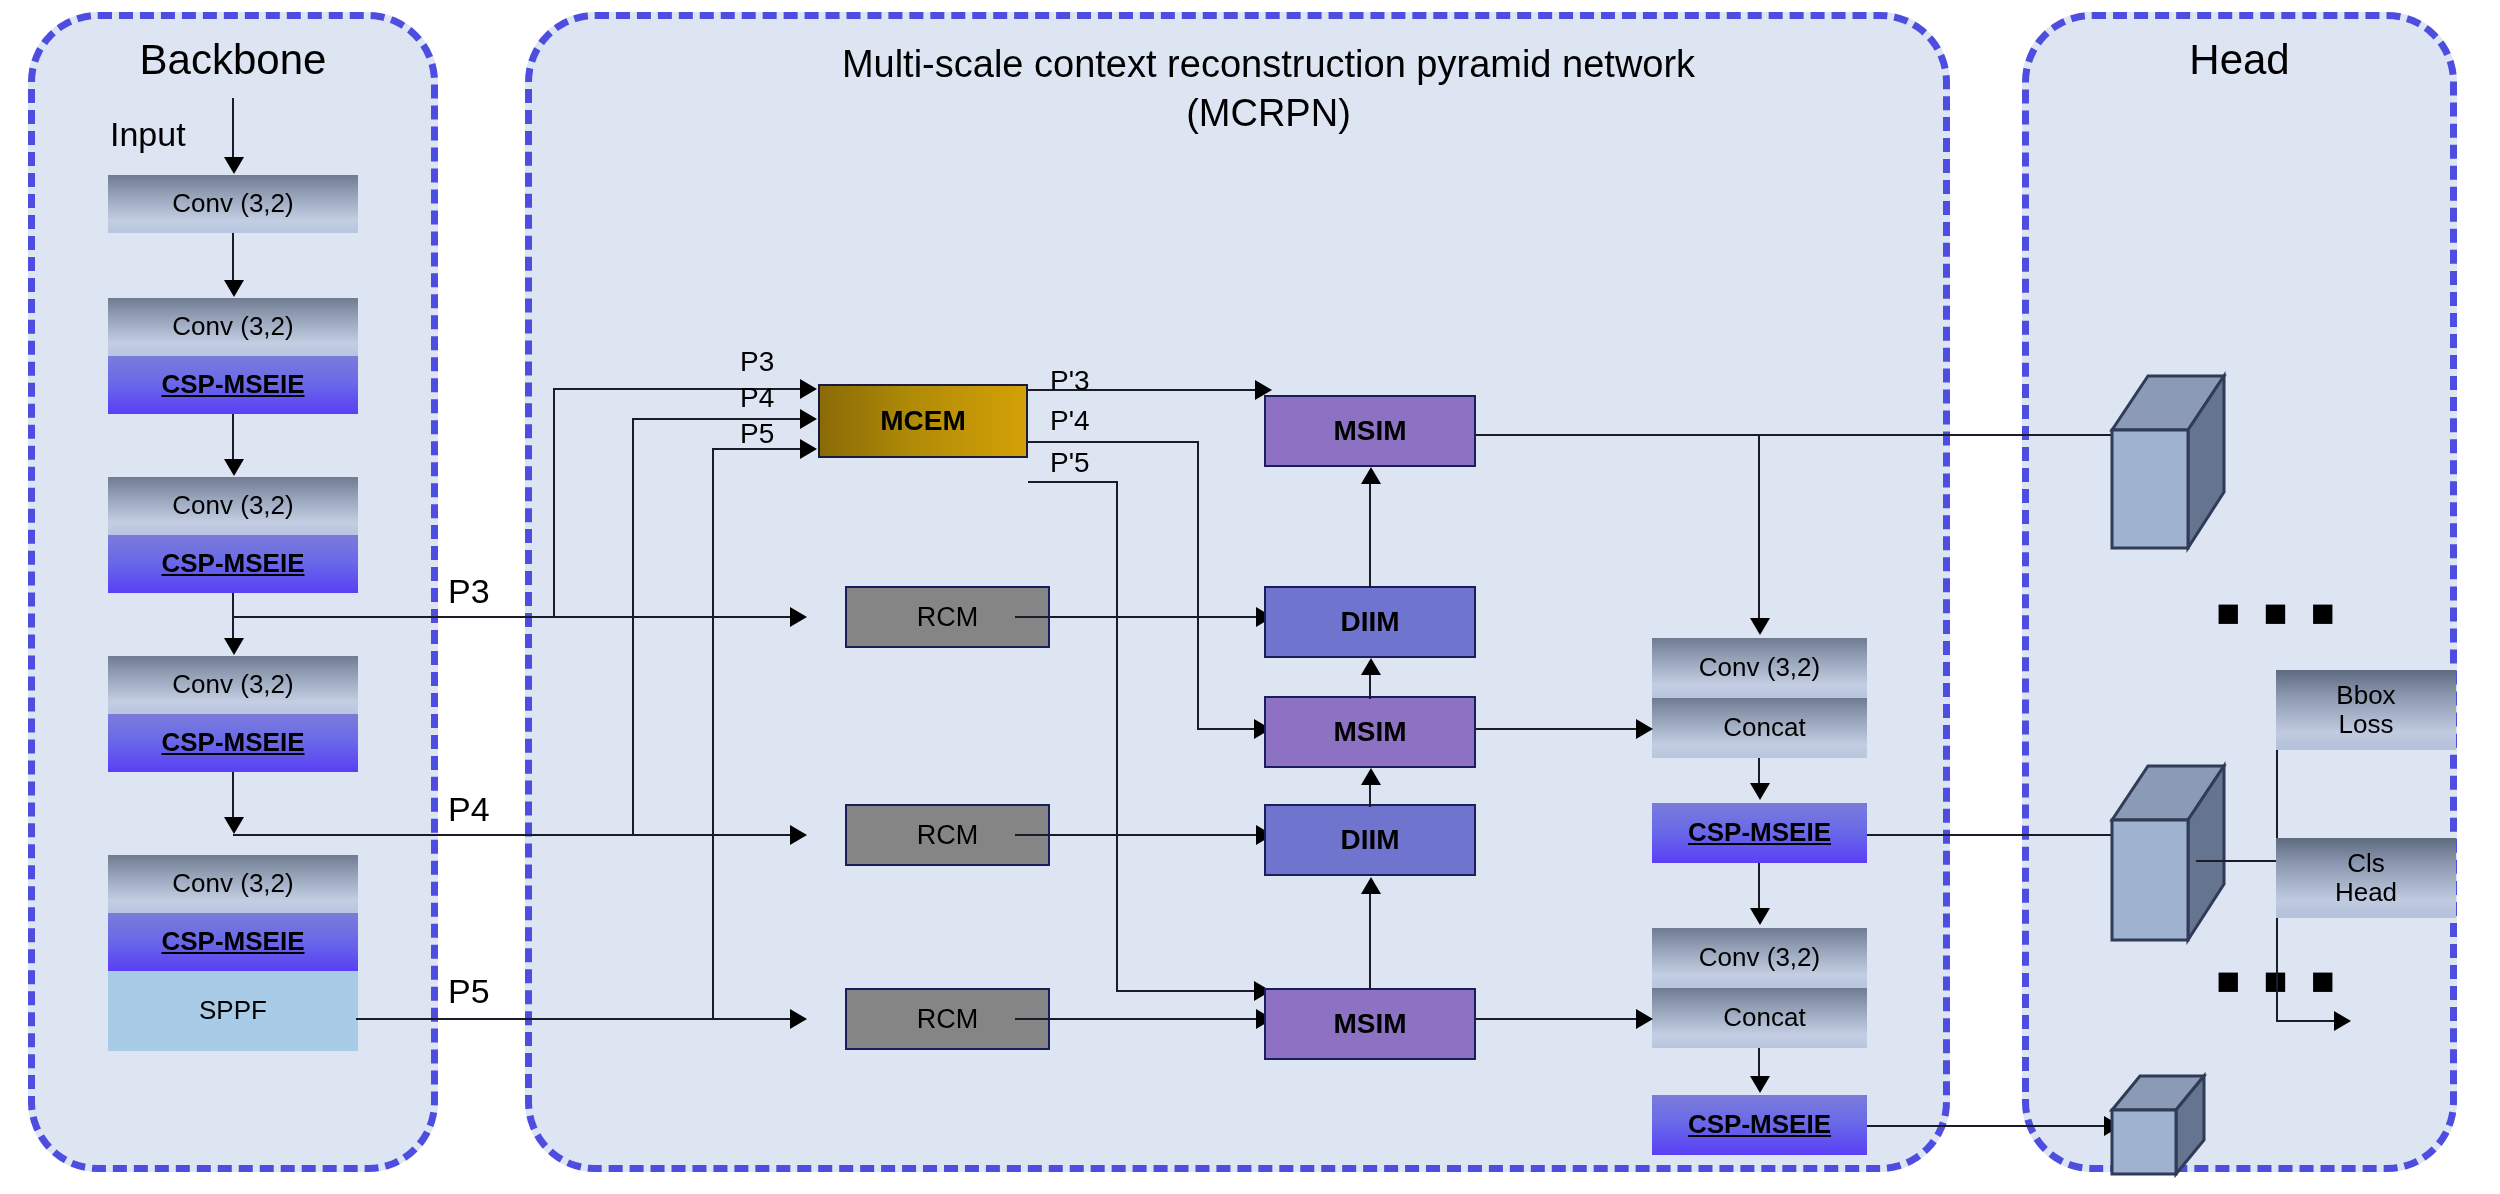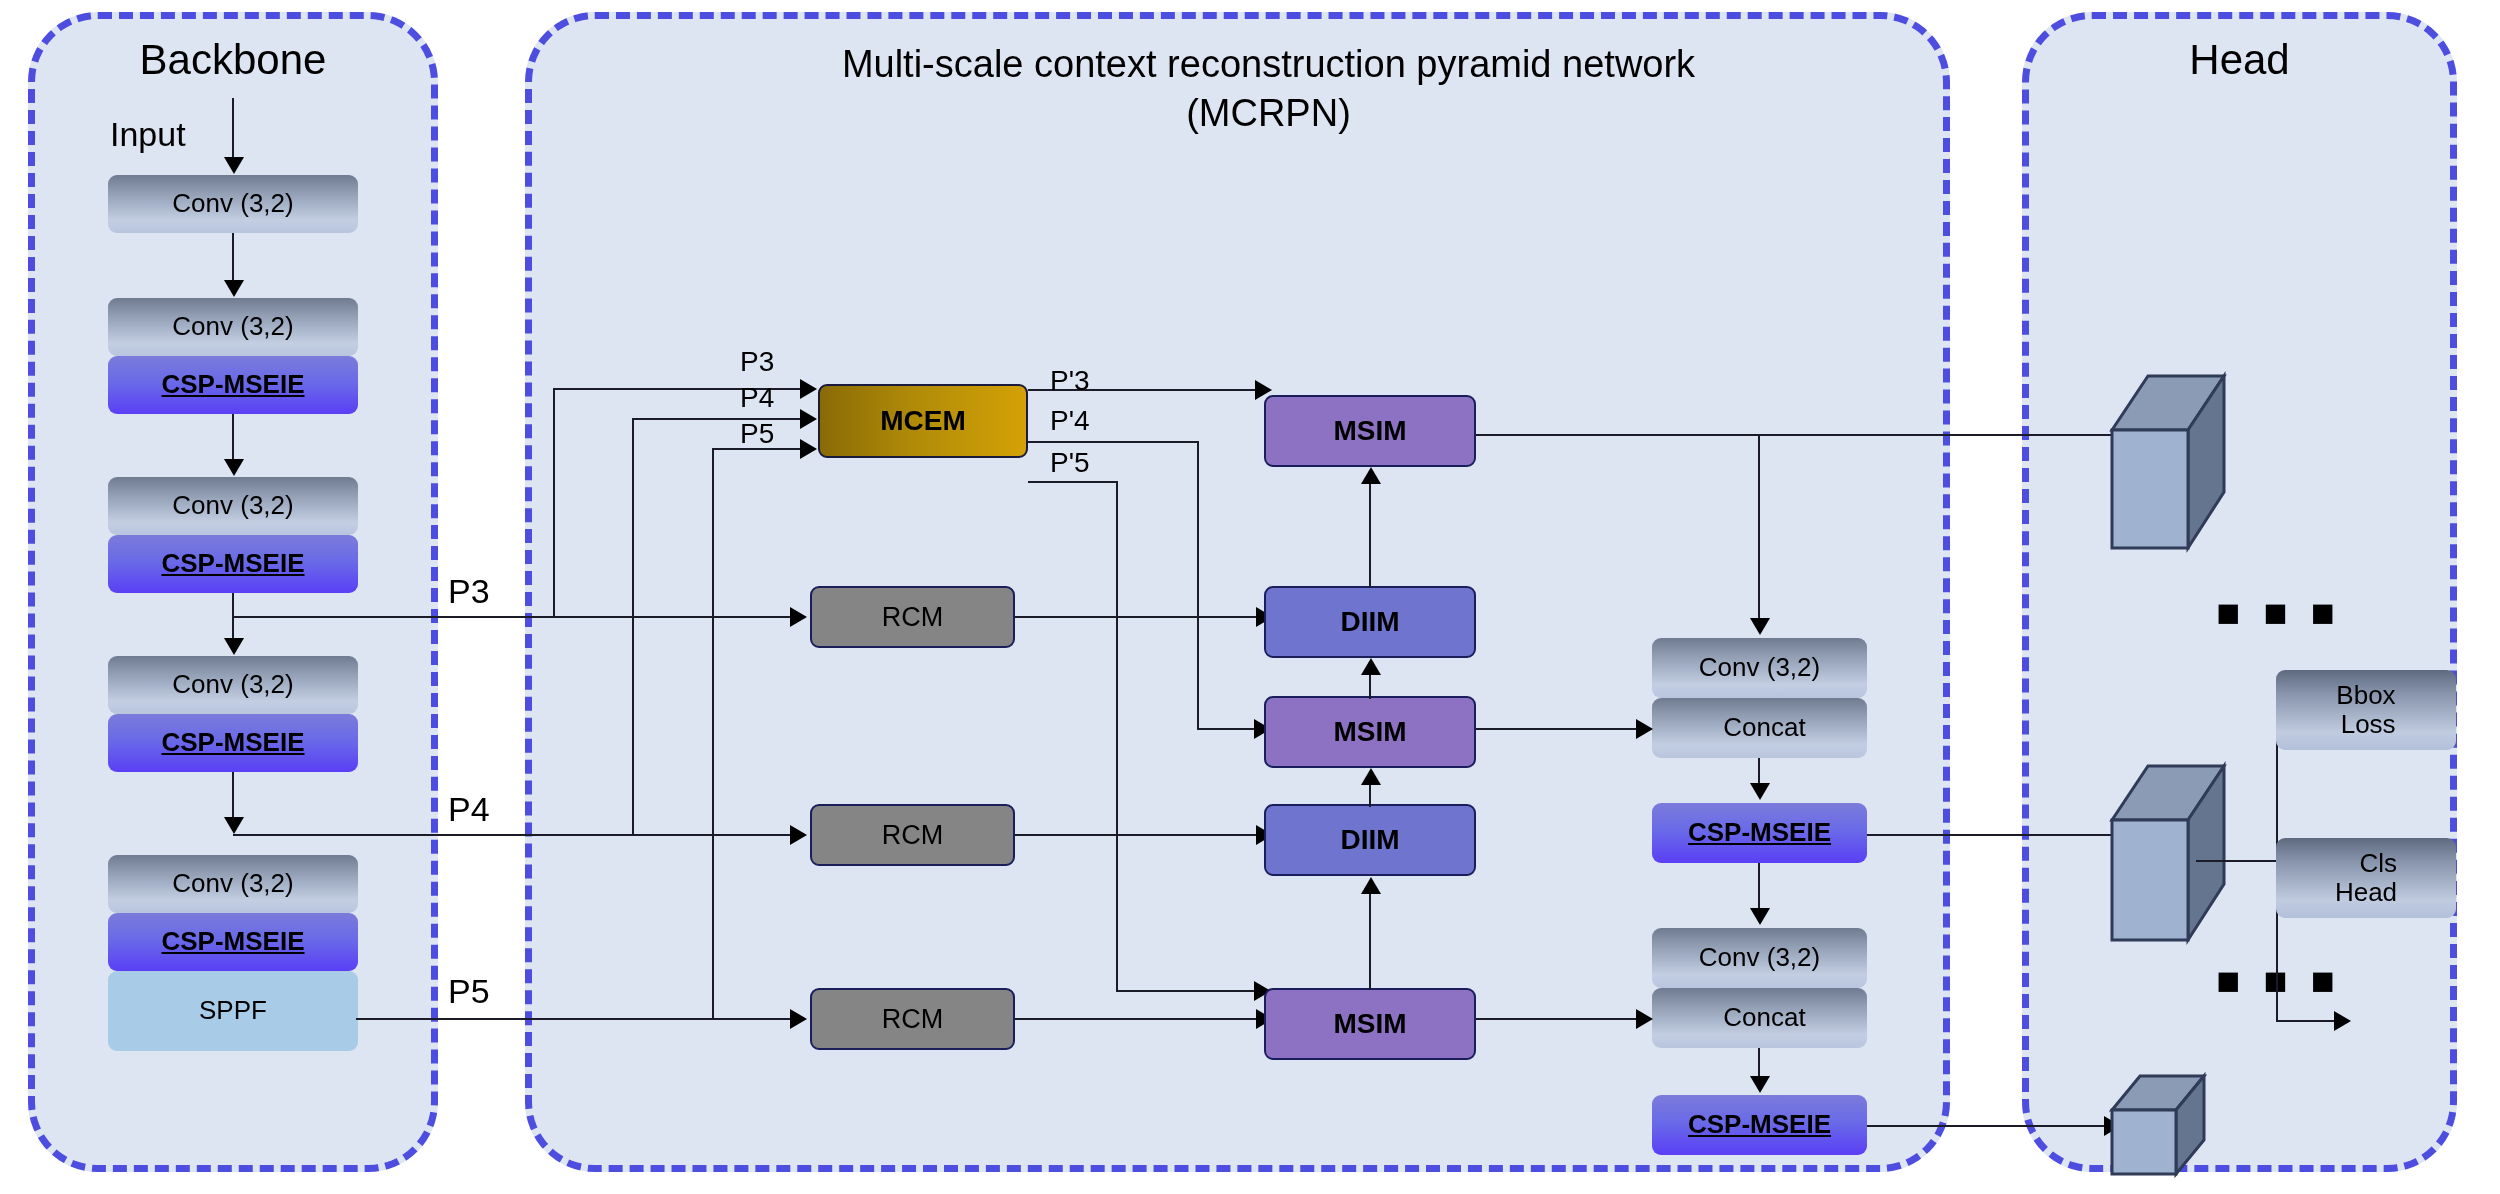--- a/index.html
+++ b/index.html
@@ -24,24 +24,23 @@
   }
 
   
   .node{
     position:absolute;
     box-sizing:border-box;
     display:flex;
     align-items:center;
     justify-content:center;
     color:#000;
-    text-align:right;
+    text-align:center;
     line-height:1.12;
     white-space:pre-line;
-    border-radius:9px;
   }
   .conv{
     background:linear-gradient(to bottom,#6f7b91 0%,#8e9bb0 28%,#c3cee3 78%,#b8c5de 100%);
     font-size:26px;
     border:none;
   }
   .concat{
     background:linear-gradient(to bottom,#6f7b91 0%,#8e9bb0 28%,#c3cee3 78%,#b8c5de 100%);
     font-size:26px;
     border:none;
@@ -62,20 +61,21 @@
   .mcem{
     background:linear-gradient(to right,#8a6a06 0%,#b08b08 45%,#d4a106 100%);
     border:2px solid #1a1a3c;
     font-size:28px;
     font-weight:bold;
   }
   .rcm{
     background:#858585;
     border:2px solid #1a1f5c;
     font-size:27px;
+    margin-left:35px;
   }
   .msim{
     background:#8d72c4;
     border:2px solid #1a1f5c;
     font-size:28px;
     font-weight:bold;
   }
   .diim{
     background:#6f74ce;
     border:2px solid #1a1f5c;

